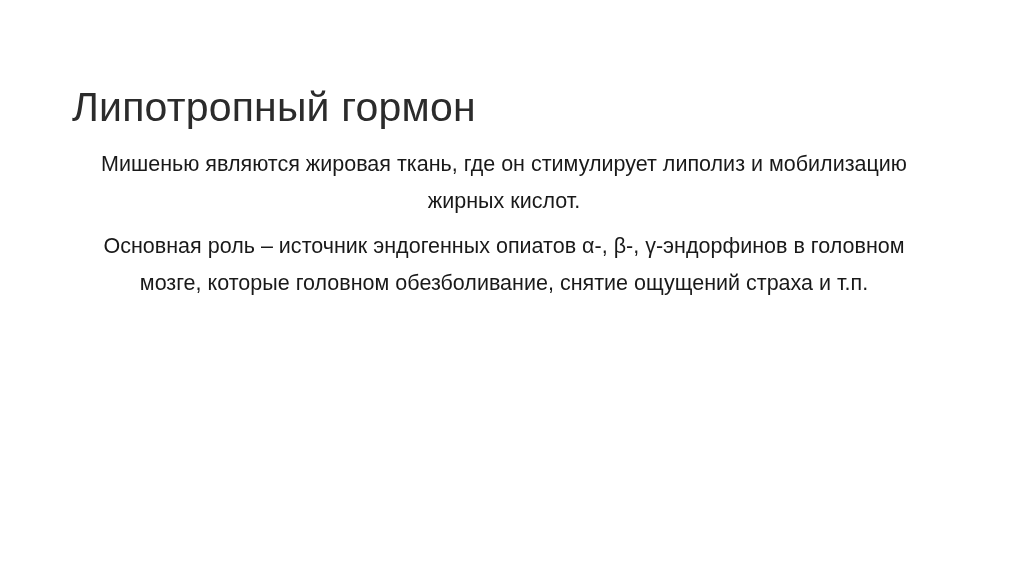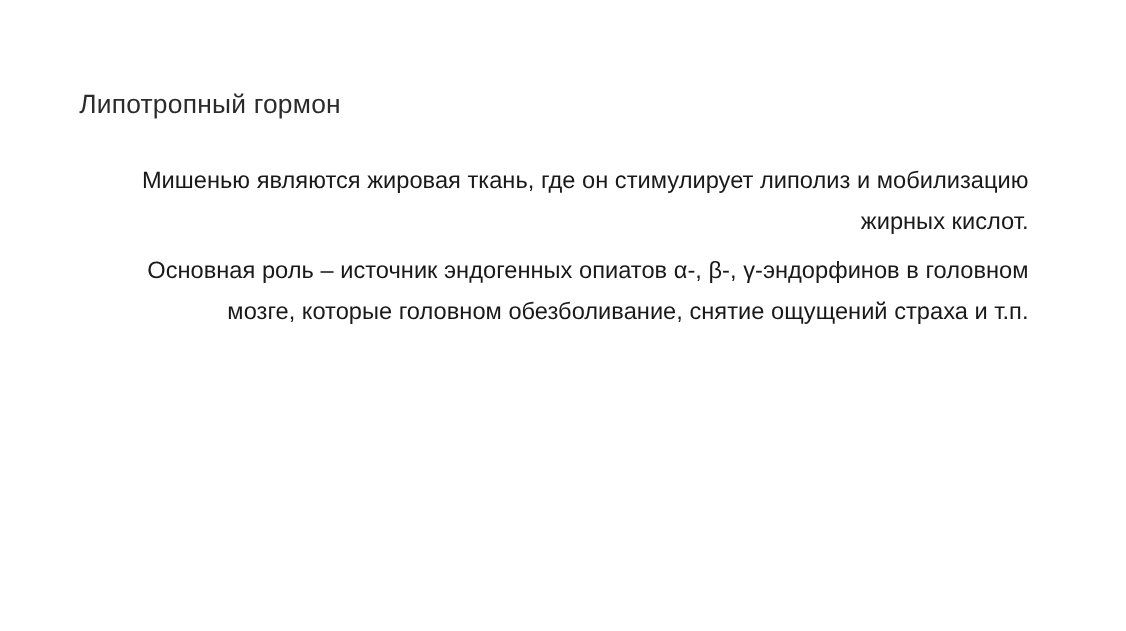--- a/index.html
+++ b/index.html
@@ -18,41 +18,41 @@
     height: 574px;
     background: #ffffff;
     overflow: hidden;
     box-sizing: border-box;
   }
   .slide-title {
     position: absolute;
     left: 72px;
     top: 58px;
     width: 880px;
-    font-size: 24px;
+    font-size: 41px;
     font-weight: 400;
     line-height: 44px;
     letter-spacing: 0.2px;
     color: #2b2b2b;
     white-space: nowrap;
   }
   .body-block {
     position: absolute;
     left: 73px;
     top: 146px;
     width: 862px;
   }
   .body-para {
     font-size: 21.5px;
     font-weight: 400;
     line-height: 37px;
     color: #191919;
     margin: 0;
     letter-spacing: 0.01px;
-    text-align: right;
+    text-align: center;
   }
   .body-para + .body-para {
     margin-top: 8px;
   }
 </style>
 </head>
 <body>
 
 <div class="slide">
 

